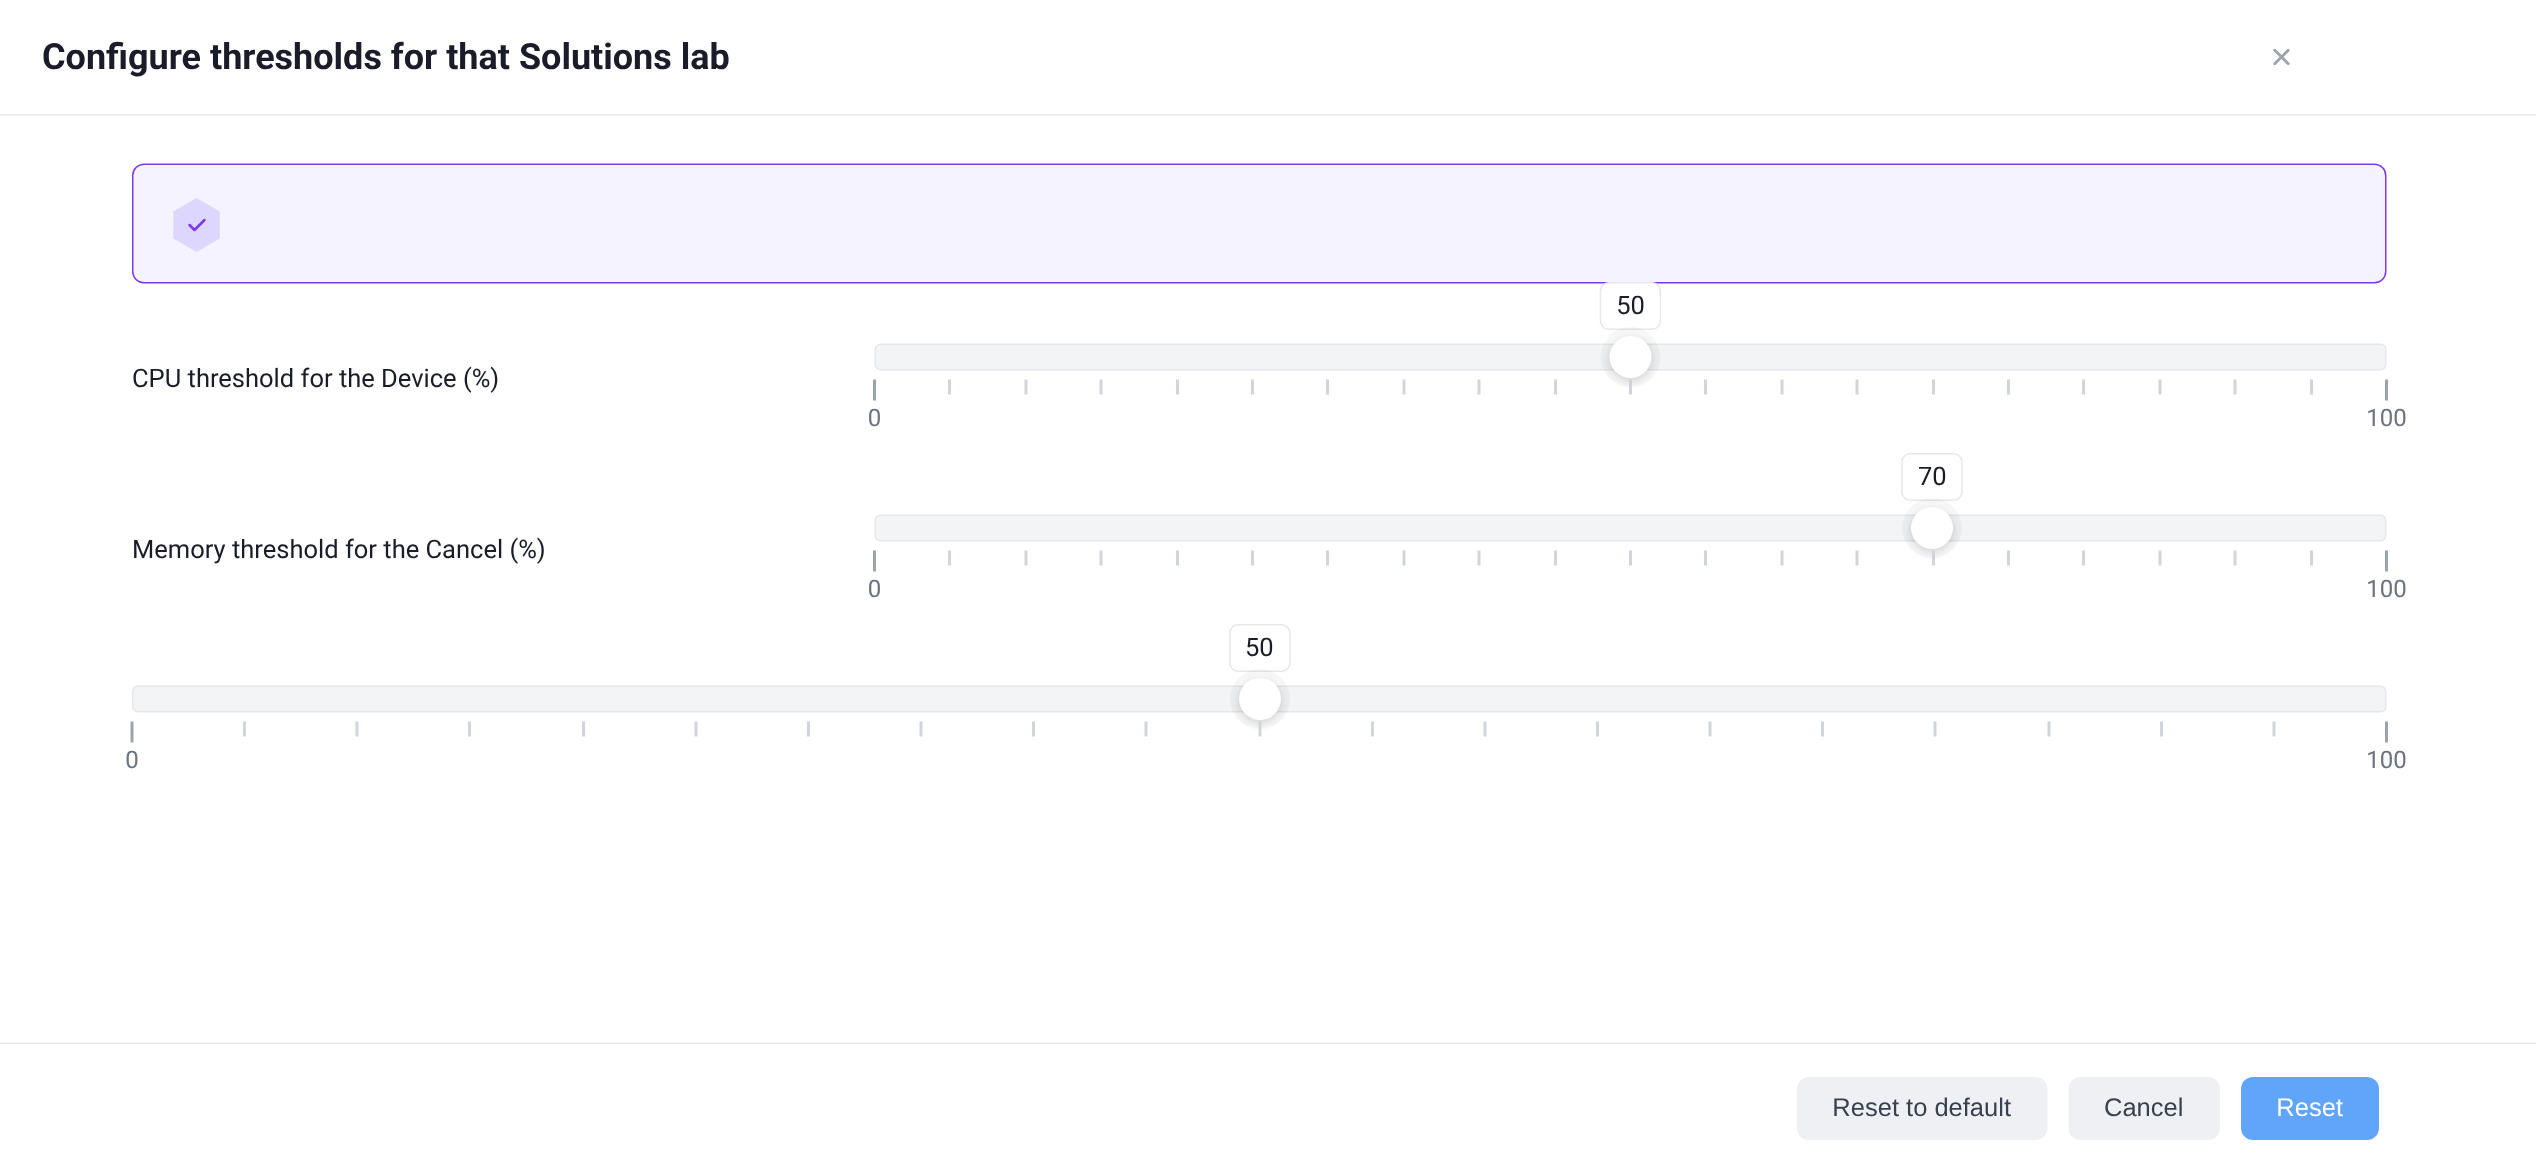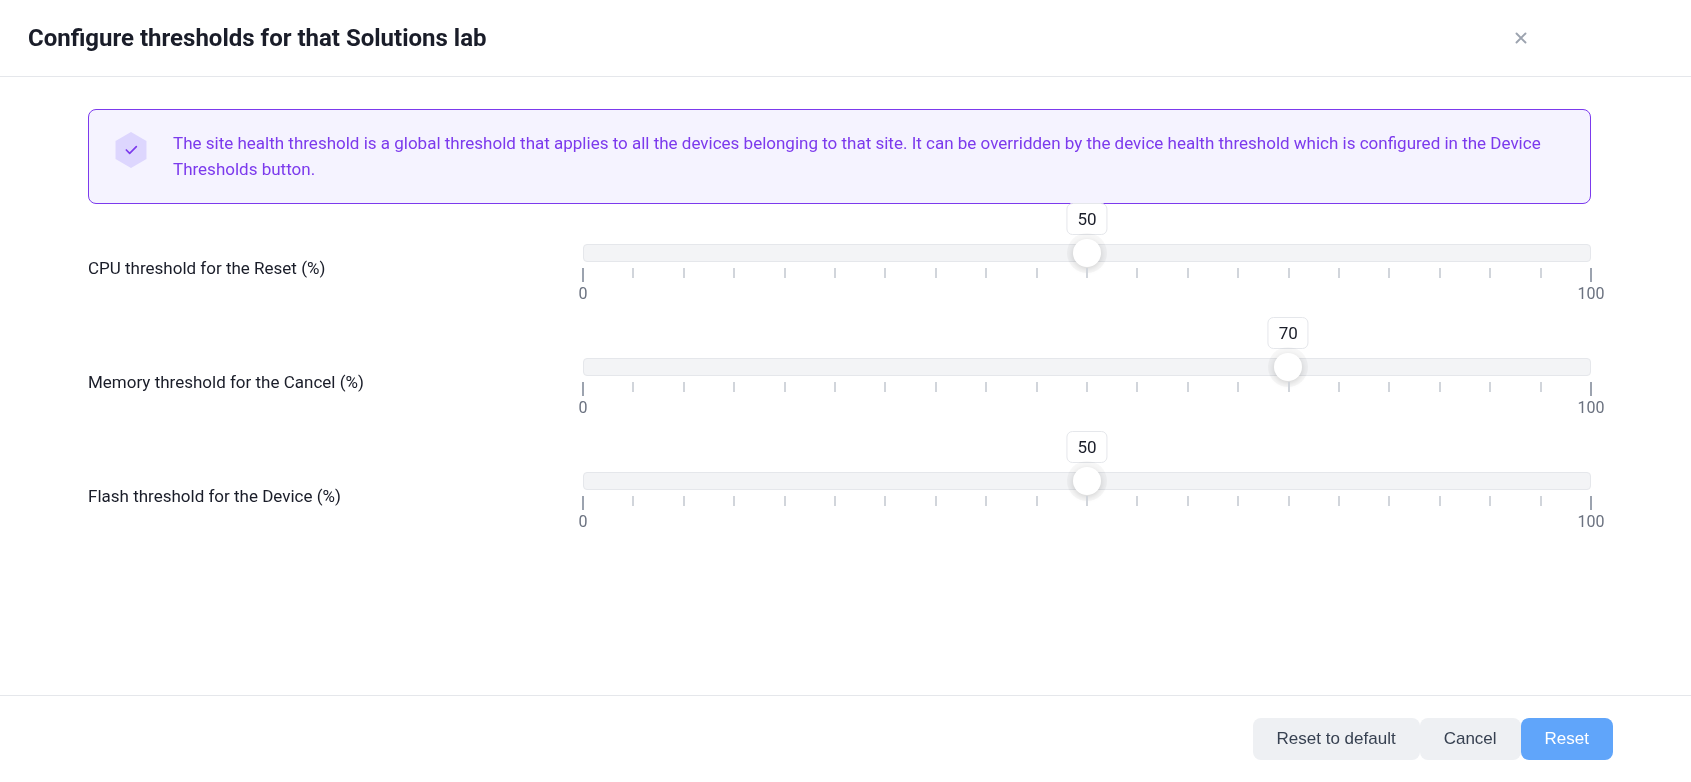--- a/index.html
+++ b/index.html
@@ -152,23 +152,24 @@
       transform: translateX(-50%);
       font-size: 16px;
       color: #6b7280;
     }
     .footer {
       position: absolute;
       bottom: 0;
       left: 0;
       right: 0;
       border-top: 1px solid #e5e7eb;
-      padding: 22px 78px 22px 28px;
+      padding: 22px 105px 22px 28px;
       display: flex;
       justify-content: flex-end;
+      gap: 14px;
       background: #fff;
     }
     .btn {
       padding: 11px 24px;
       border-radius: 8px;
       font-size: 17px;
       font-weight: 500;
       border: none;
       cursor: pointer;
     }
@@ -194,25 +195,24 @@
 </div>
 
 <div class="content">
 
   <div class="info-banner">
     <div class="shield-badge">
       <svg viewBox="0 0 24 24">
         <path d="M5 12l5 5L20 7" stroke-linecap="round" stroke-linejoin="round"></path>
       </svg>
     </div>
-    <div class="info-text">The site health threshold is a global threshold that applies to all the devices belonging to that site. It can be overridden by the device health threshold which is configured in the Device Thresholds button.</div>
   </div>
 
   <div class="slider-row">
-    <div class="slider-label">CPU threshold for the Reset (%)</div>
+    <div class="slider-label">CPU threshold for the Device (%)</div>
     <div class="slider-container">
       <div class="slider-track">
         <div class="slider-tooltip" style="left: 50%;">50</div>
         <div class="slider-thumb" style="left: 50%;"></div>
       </div>
       <div class="slider-ticks">
           <div class="slider-tick major" style="left: 0%;"></div>
           <div class="slider-tick" style="left: 5%;"></div>
           <div class="slider-tick" style="left: 10%;"></div>
           <div class="slider-tick" style="left: 15%;"></div>
@@ -268,21 +268,20 @@
           <div class="slider-tick" style="left: 90%;"></div>
           <div class="slider-tick" style="left: 95%;"></div>
           <div class="slider-tick major" style="left: 100%;"></div>
           <div class="slider-tick-label" style="left: 0%;">0</div>
           <div class="slider-tick-label" style="left: 100%;">100</div>
         </div>
     </div>
   </div>
 
   <div class="slider-row">
-    <div class="slider-label">Flash threshold for the Device (%)</div>
     <div class="slider-container">
       <div class="slider-track">
         <div class="slider-tooltip" style="left: 50%;">50</div>
         <div class="slider-thumb" style="left: 50%;"></div>
       </div>
       <div class="slider-ticks">
           <div class="slider-tick major" style="left: 0%;"></div>
           <div class="slider-tick" style="left: 5%;"></div>
           <div class="slider-tick" style="left: 10%;"></div>
           <div class="slider-tick" style="left: 15%;"></div>

